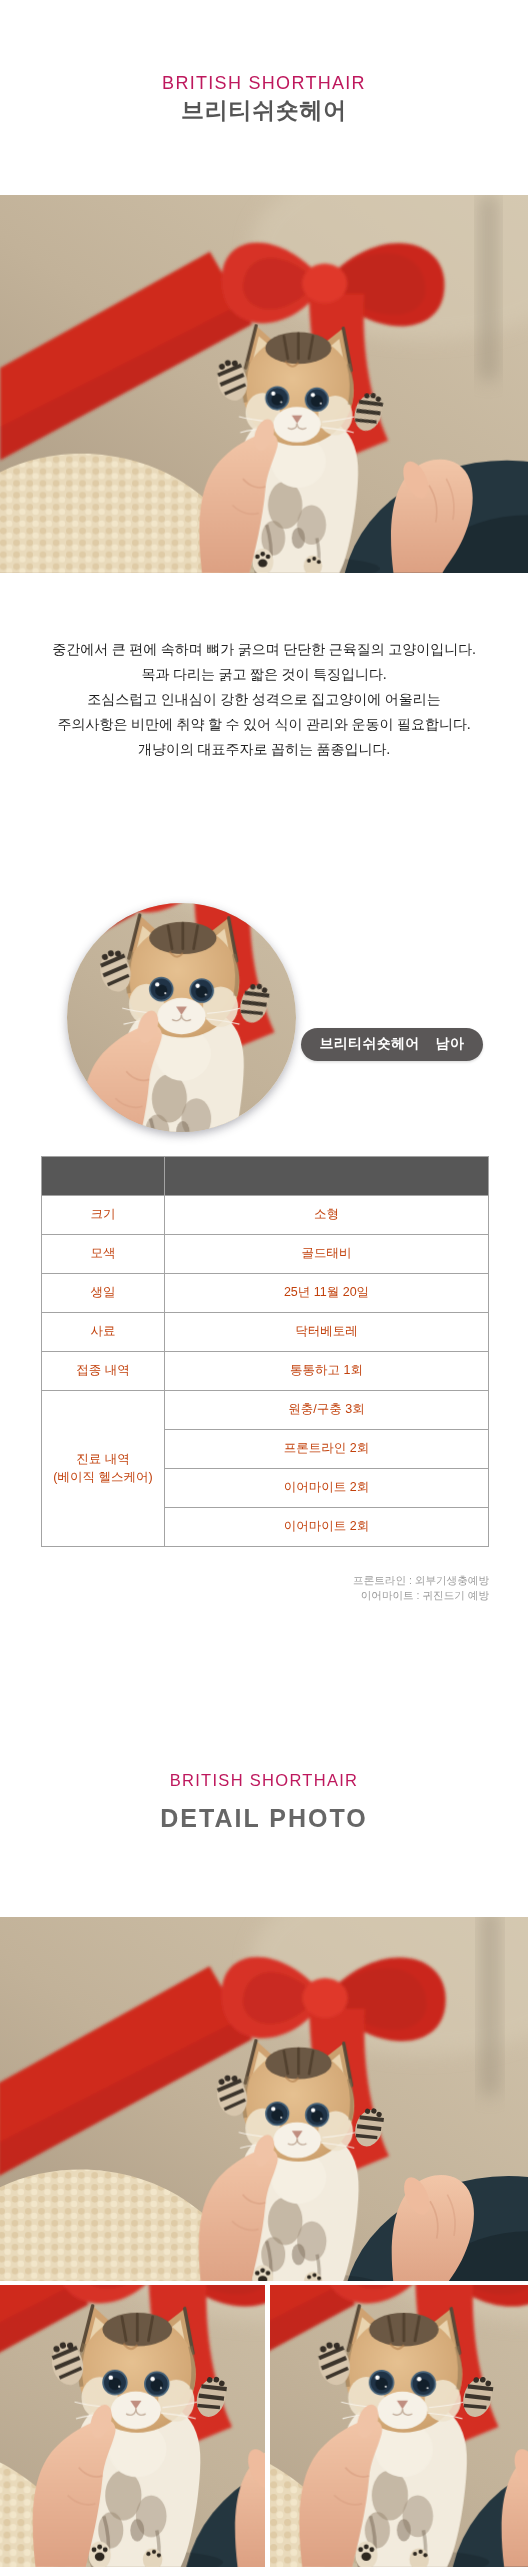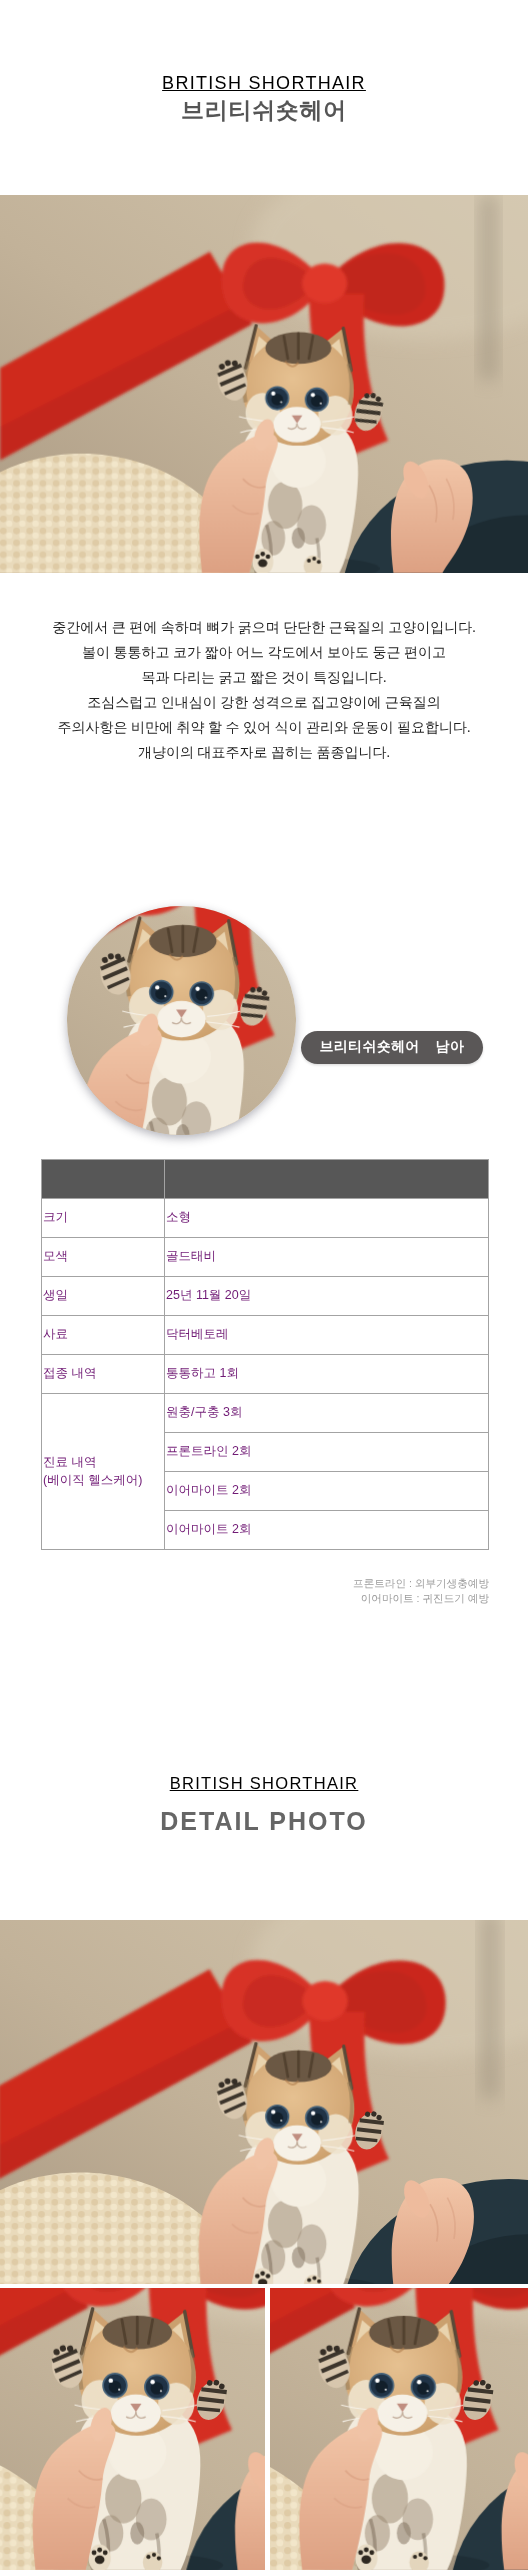--- a/index.html
+++ b/index.html
@@ -1,49 +1,49 @@
 <!DOCTYPE html>
 <html style="font-size:10.6px"><head>
 <meta charset="utf-8">
 <style>
   html,body{margin:0;padding:0;background:#ffffff;}
   body{width:528px;font-family:"Liberation Sans",sans-serif;}
   .page{width:528px;overflow:hidden;}
 
   
   .breed-header{padding-top:74px;text-align:center;}
-  .title-en{font-size:18px;line-height:1;color:#000000;letter-spacing:1.3px;text-decoration:underline;}
+  .title-en{font-size:18px;line-height:1;color:#be185d;letter-spacing:1.3px;}
   .title-ko{margin-top:6.6px;font-size:23px;line-height:1;font-weight:800;color:#555555;letter-spacing:0.7px;}
 
   
   .photo{overflow:hidden;background:#c4b49c;}
   .photo svg{display:block;width:100%;height:100%;}
   .photo.hero{width:528px;height:378px;margin-top:73px;}
   .photo.detail{width:528px;height:364px;margin-top:86px;}
 
   
-  .description{margin-top:42px;text-align:center;font-family:"Liberation Serif","DejaVu Serif",serif;color:#1e1e1e;}
+  .description{margin-top:64px;text-align:center;font-family:"Liberation Serif","DejaVu Serif",serif;color:#1e1e1e;}
   .description p{margin:0;font-size:14px;line-height:25px;}
 
   
   .profile{position:relative;height:229px;margin-top:141px;}
   .profile-circle{position:absolute;left:67px;top:0;width:229px;height:229px;border-radius:50%;
     overflow:hidden;box-shadow:0 3.3px 9.2px rgba(40,40,60,0.35);}
   .profile-circle svg{display:block;width:100%;height:100%;}
   .badge{position:absolute;left:301px;top:125px;height:33px;padding:0 18.5px;border-radius:17px;
     background:#5a5757;color:#ffffff;display:flex;align-items:center;font-size:14px;font-weight:700;
     letter-spacing:0.3px;box-shadow:0 1.3px 2.6px rgba(0,0,0,0.15);}
   .badge .sex{margin-left:16px;}
 
   
   table.info-table{margin:24.4px 0 0 41px;width:448px;border-collapse:collapse;table-layout:fixed;}
   .info-table th,.info-table td{border:0.7px solid #a3a3a3;}
   .info-table thead th{background:#575757;height:36px;}
   .info-table .col-label{width:120px;}
-  .info-table tbody td{height:36px;text-align:left;vertical-align:middle;color:#701a75;font-size:12.5px;}
+  .info-table tbody td{height:36px;text-align:center;vertical-align:middle;color:#c2410c;font-size:12.5px;}
   .info-table .care-label div{line-height:18px;}
 
   
   .notes{width:448px;margin:26.4px 0 0 41px;text-align:right;color:#9b9b9b;font-size:10.6px;}
   .notes p{margin:0;line-height:14.5px;}
 
   
   .detail-header{margin-top:170px;text-align:center;}
   .title-big{margin-top:17px;font-size:25px;line-height:1;font-weight:800;color:#666666;letter-spacing:2px;}
 
@@ -206,23 +206,22 @@
   </header>
 
   <div class="photo hero">
     <svg viewBox="0 0 800 573" preserveAspectRatio="xMidYMid slice">
         <use href="#kitten-scene"></use>
       </svg>
   </div>
 
   <section class="description">
     <p>중간에서 큰 편에 속하며 뼈가 굵으며 단단한 근육질의 고양이입니다.</p>
-    <p>볼이 통통하고 코가 짧아 어느 각도에서 보아도 둥근 편이고</p>
     <p>목과 다리는 굵고 짧은 것이 특징입니다.</p>
-    <p>조심스럽고 인내심이 강한 성격으로 집고양이에 근육질의</p>
+    <p>조심스럽고 인내심이 강한 성격으로 집고양이에 어울리는</p>
     <p>주의사항은 비만에 취약 할 수 있어 식이 관리와 운동이 필요합니다.</p>
     <p>개냥이의 대표주자로 꼽히는 품종입니다.</p>
   </section>
 
   <section class="profile">
     <div class="profile-circle">
       <svg viewBox="280 180 340 340" preserveAspectRatio="xMidYMid slice">
           <use href="#kitten-scene"></use>
         </svg>
     </div>

